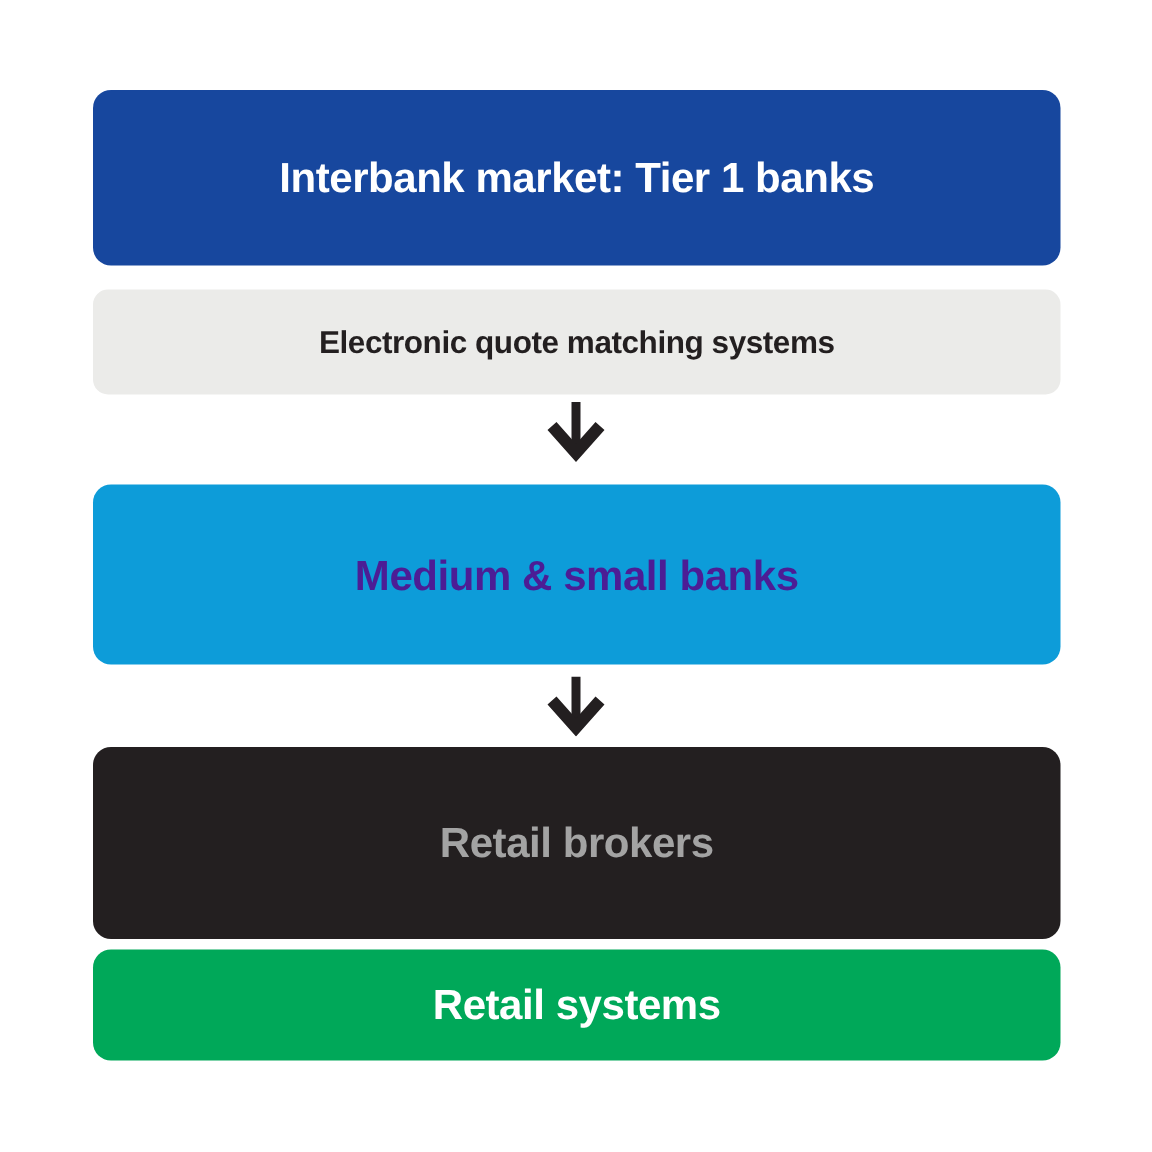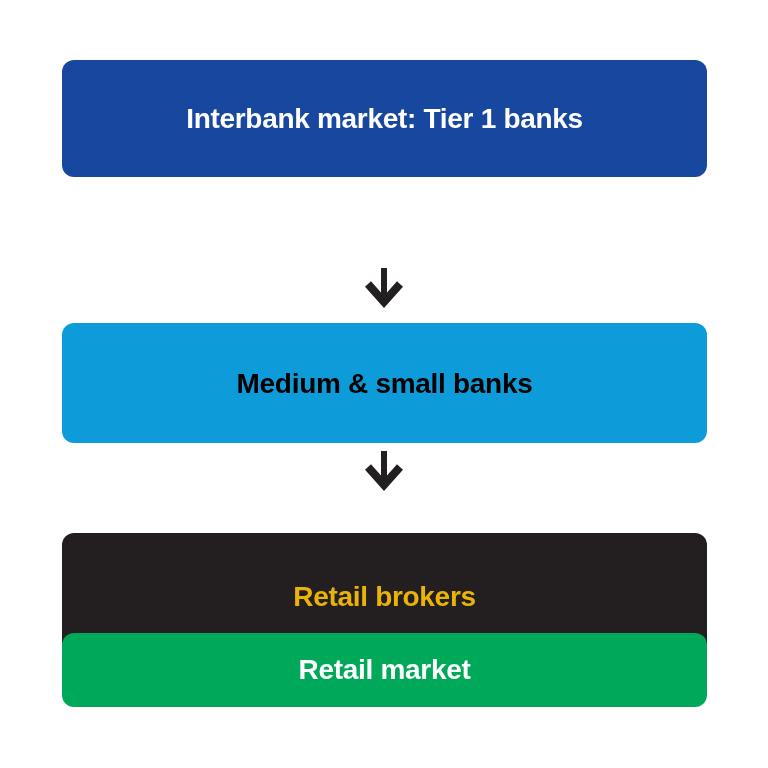--- a/index.html
+++ b/index.html
@@ -47,29 +47,29 @@
     background: #ebebe9;
     color: #231f20;
     border-radius: 10px;
   }
   .node-eqms .line { font-size: 21px; line-height: 25px; }
   
   .node-medium {
     top: 323px;
     height: 120px;
     background: #0d9cd9;
-    color: #000000;
+    color: #4c1d95;
   }
   .node-medium .line { font-size: 28px; line-height: 35px; }
   
   .node-retail-brokers {
-    top: 533px;
+    top: 498px;
     height: 128px;
     background: #231f20;
-    color: #eab308;
+    color: #a3a3a3;
   }
   .node-retail-brokers .line { font-size: 28px; line-height: 34px; }
   
   .node-retail-traders {
     top: 633px;
     height: 74px;
     background: #00a859;
     color: #ffffff;
   }
   .node-retail-traders .line { font-size: 28px; line-height: 34px; }
@@ -86,20 +86,23 @@
 </style>
 </head>
 <body>
 
 <div class="canvas">
 
   <div class="node node-interbank" style="background: rgb(23, 71, 158);">
     <span class="line">Interbank market: Tier 1 banks</span>
   </div>
 
+  <div class="node node-eqms" style="background: rgb(235, 235, 233);">
+    <span class="line">Electronic quote matching systems</span>
+  </div>
 
   <div class="arrow arrow-1">
     <svg width="40" height="40" viewBox="0 0 40 40" aria-hidden="true">
       <line x1="20" y1="0" x2="20" y2="29" stroke="#231f20" stroke-width="6"></line>
       <polyline points="4,16 20,34 36,16" fill="none" stroke="#231f20" stroke-width="8" stroke-linejoin="miter"></polyline>
     </svg>
   </div>
 
   <div class="node node-medium" style="background: rgb(13, 156, 217);">
     <span class="line">Medium &amp; small banks</span>
@@ -110,16 +113,16 @@
       <line x1="20" y1="0" x2="20" y2="29" stroke="#231f20" stroke-width="6"></line>
       <polyline points="4,16 20,34 36,16" fill="none" stroke="#231f20" stroke-width="8" stroke-linejoin="miter"></polyline>
     </svg>
   </div>
 
   <div class="node node-retail-brokers" style="background: rgb(35, 31, 32);">
     <span class="line">Retail brokers</span>
   </div>
 
   <div class="node node-retail-traders" style="background: rgb(0, 168, 89);">
-    <span class="line">Retail market</span>
+    <span class="line">Retail systems</span>
   </div>
 
 </div>
 
 </body></html>

